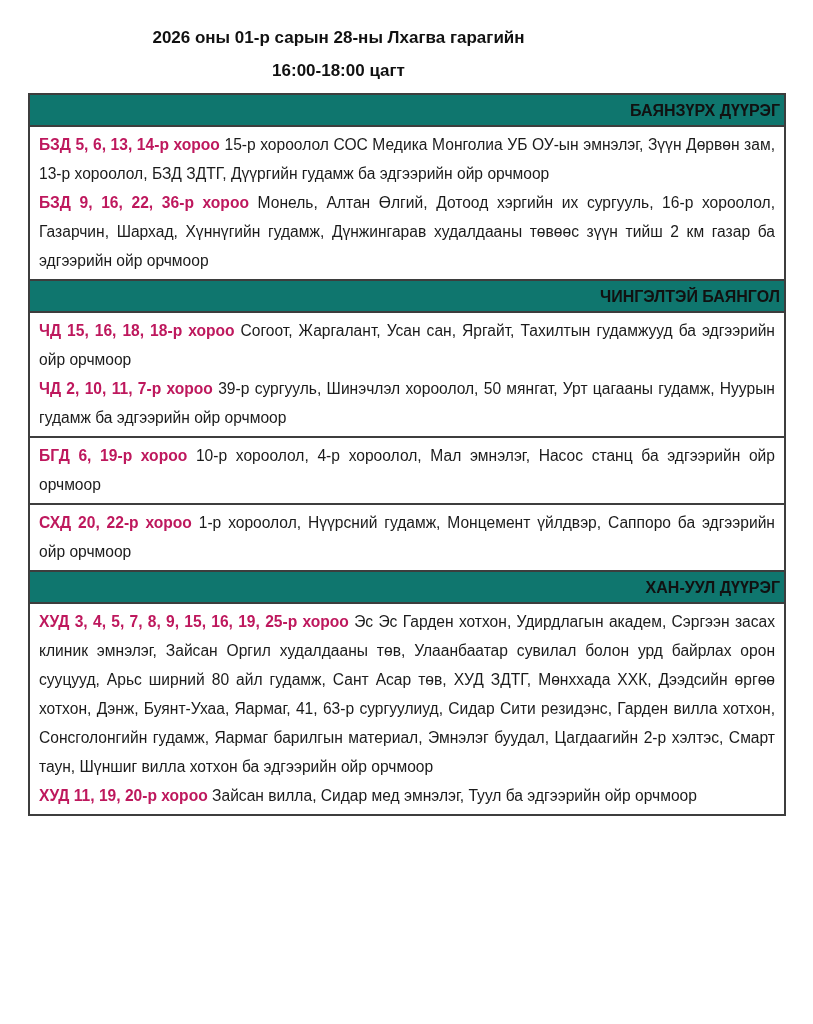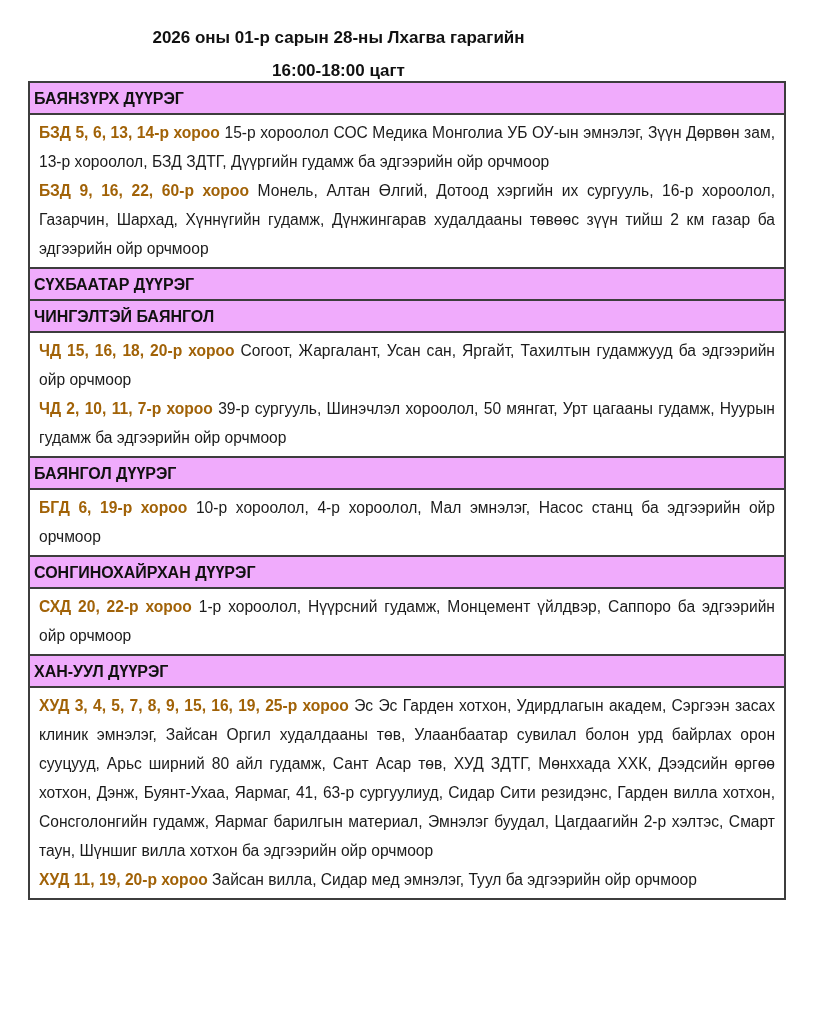--- a/index.html
+++ b/index.html
@@ -16,94 +16,85 @@
     height: 1024px;
     padding: 28px 27px 0 28px;
   }
   .doc-title {
     text-align: center;
     font-weight: bold;
     font-size: 17px;
     color: #111111;
   }
   .doc-title .title-line1 { margin-bottom: 13px; }
-  .doc-title .title-line2 { }
+  .doc-title .title-line2 { margin-bottom: 12px; }
   .schedule-table {
     width: 758px;
     border: 2px solid #3d3d3d;
     border-collapse: collapse;
   }
   .section-header {
-    background: #f0abfc;
+    background: #0f766e;
     border: 2px solid #3d3d3d;
-    text-align: left;
+    text-align: right;
     font-weight: bold;
     font-size: 16px;
     color: #111111;
     padding: 6px 4px 5px 4px;
     line-height: 19px;
   }
   .section-body {
     border: 2px solid #3d3d3d;
     background: #ffffff;
     padding: 3px 9px 4px 9px;
   }
   .entry {
     font-size: 15.6px;
     line-height: 29px;
     text-align: justify;
     color: #1b1b1b;
   }
   .entry .prefix {
     font-weight: bold;
-    color: #a16207;
+    color: #be185d;
   }
 </style>
 </head>
 <body>
 
 <div class="page">
   <div class="doc-title">
     <div class="title-line1">2026 оны 01-р сарын 28-ны Лхагва гарагийн</div>
     <div class="title-line2">16:00-18:00 цагт</div>
   </div>
 
   <table class="schedule-table">
     <tbody id="sections">
         <tr>
           <td class="section-header">БАЯНЗҮРХ ДҮҮРЭГ</td>
         </tr>
         <tr>
           <td class="section-body">
             <p class="entry"><span class="prefix">БЗД 5, 6, 13, 14-р хороо</span> <span>15-р хороолол СОС Медика Монголиа УБ ОУ-ын эмнэлэг, Зүүн Дөрвөн зам, 13-р хороолол, БЗД ЗДТГ, Дүүргийн гудамж ба эдгээрийн ойр орчмоор</span></p>
-            <p class="entry"><span class="prefix">БЗД 9, 16, 22, 60-р хороо</span> <span>Монель, Алтан Өлгий, Дотоод хэргийн их сургууль, 16-р хороолол, Газарчин, Шархад, Хүннүгийн гудамж, Дүнжингарав худалдааны төвөөс зүүн тийш 2 км газар ба эдгээрийн ойр орчмоор</span></p>
+            <p class="entry"><span class="prefix">БЗД 9, 16, 22, 36-р хороо</span> <span>Монель, Алтан Өлгий, Дотоод хэргийн их сургууль, 16-р хороолол, Газарчин, Шархад, Хүннүгийн гудамж, Дүнжингарав худалдааны төвөөс зүүн тийш 2 км газар ба эдгээрийн ойр орчмоор</span></p>
           </td>
-        </tr>
-        <tr>
-          <td class="section-header">СҮХБААТАР ДҮҮРЭГ</td>
         </tr>
         <tr>
           <td class="section-header">ЧИНГЭЛТЭЙ БАЯНГОЛ</td>
         </tr>
         <tr>
           <td class="section-body">
-            <p class="entry"><span class="prefix">ЧД 15, 16, 18, 20-р хороо</span> <span>Согоот, Жаргалант, Усан сан, Яргайт, Тахилтын гудамжууд ба эдгээрийн ойр орчмоор</span></p>
+            <p class="entry"><span class="prefix">ЧД 15, 16, 18, 18-р хороо</span> <span>Согоот, Жаргалант, Усан сан, Яргайт, Тахилтын гудамжууд ба эдгээрийн ойр орчмоор</span></p>
             <p class="entry"><span class="prefix">ЧД 2, 10, 11, 7-р хороо</span> <span>39-р сургууль, Шинэчлэл хороолол, 50 мянгат, Урт цагааны гудамж, Нуурын гудамж ба эдгээрийн ойр орчмоор</span></p>
           </td>
-        </tr>
-        <tr>
-          <td class="section-header">БАЯНГОЛ ДҮҮРЭГ</td>
         </tr>
         <tr>
           <td class="section-body">
             <p class="entry"><span class="prefix">БГД 6, 19-р хороо</span> <span>10-р хороолол, 4-р хороолол, Мал эмнэлэг, Насос станц ба эдгээрийн ойр орчмоор</span></p>
           </td>
-        </tr>
-        <tr>
-          <td class="section-header">СОНГИНОХАЙРХАН ДҮҮРЭГ</td>
         </tr>
         <tr>
           <td class="section-body">
             <p class="entry"><span class="prefix">СХД 20, 22-р хороо</span> <span>1-р хороолол, Нүүрсний гудамж, Монцемент үйлдвэр, Саппоро ба эдгээрийн ойр орчмоор</span></p>
           </td>
         </tr>
         <tr>
           <td class="section-header">ХАН-УУЛ ДҮҮРЭГ</td>
         </tr>
         <tr>

